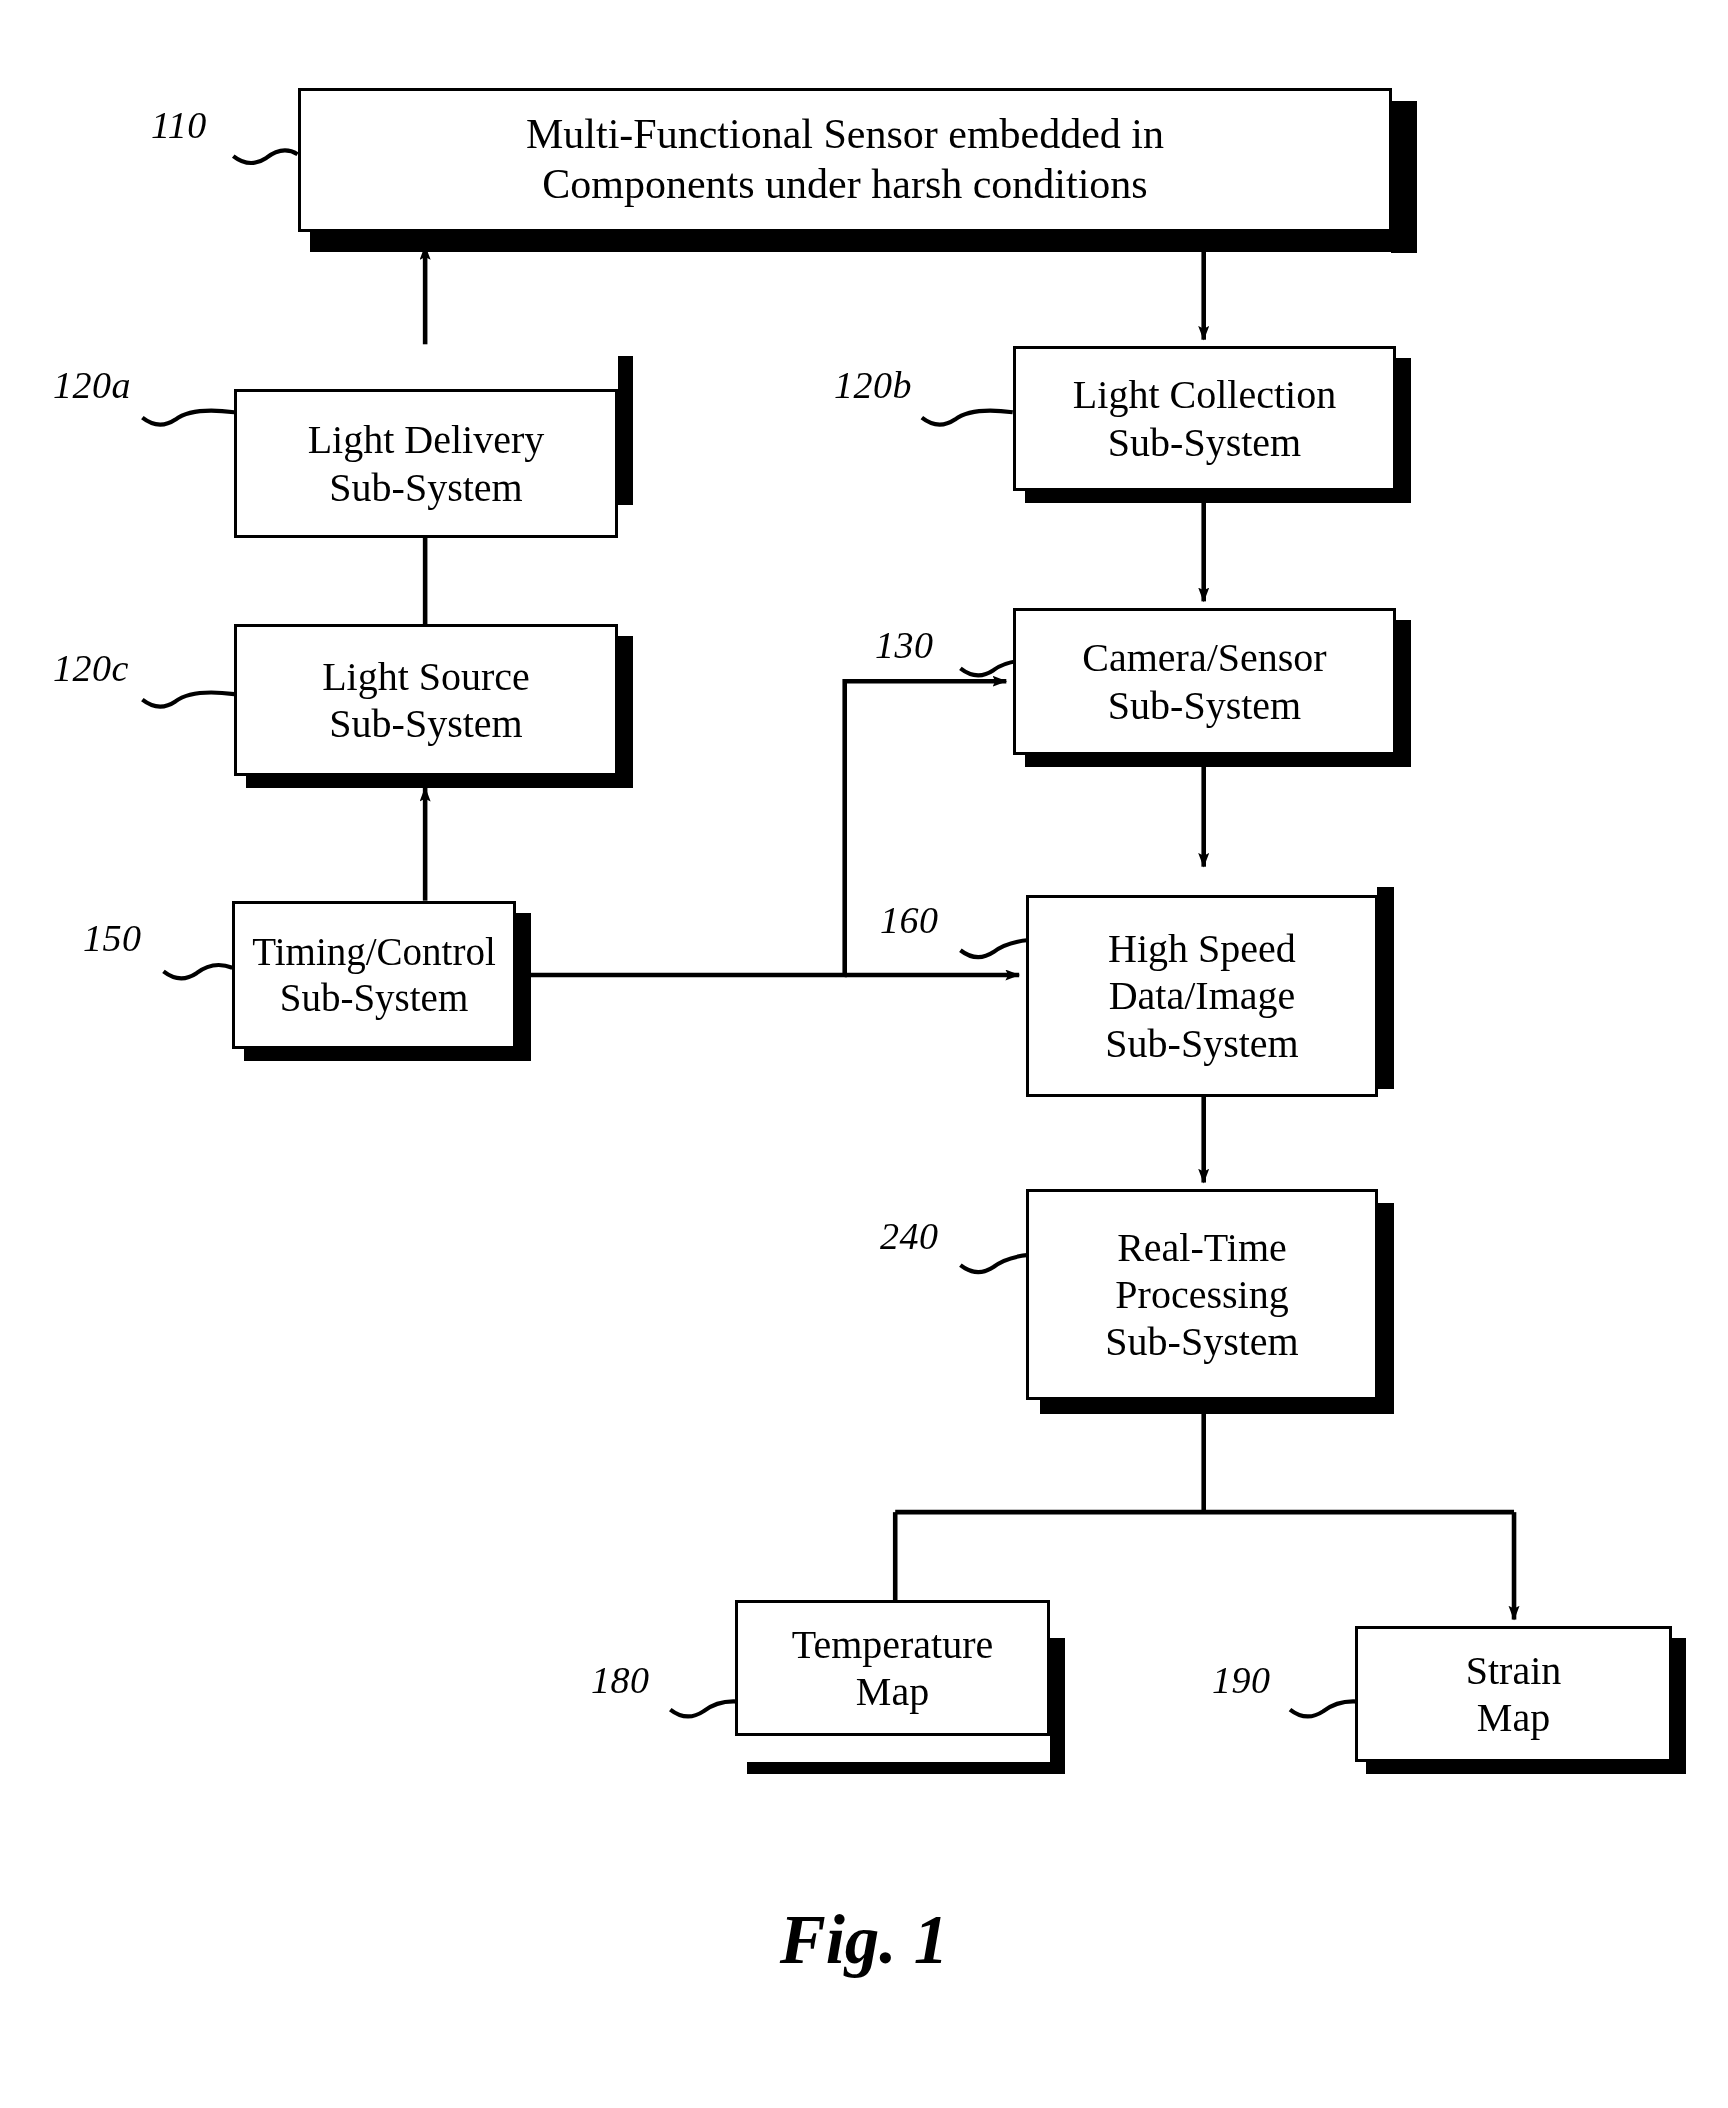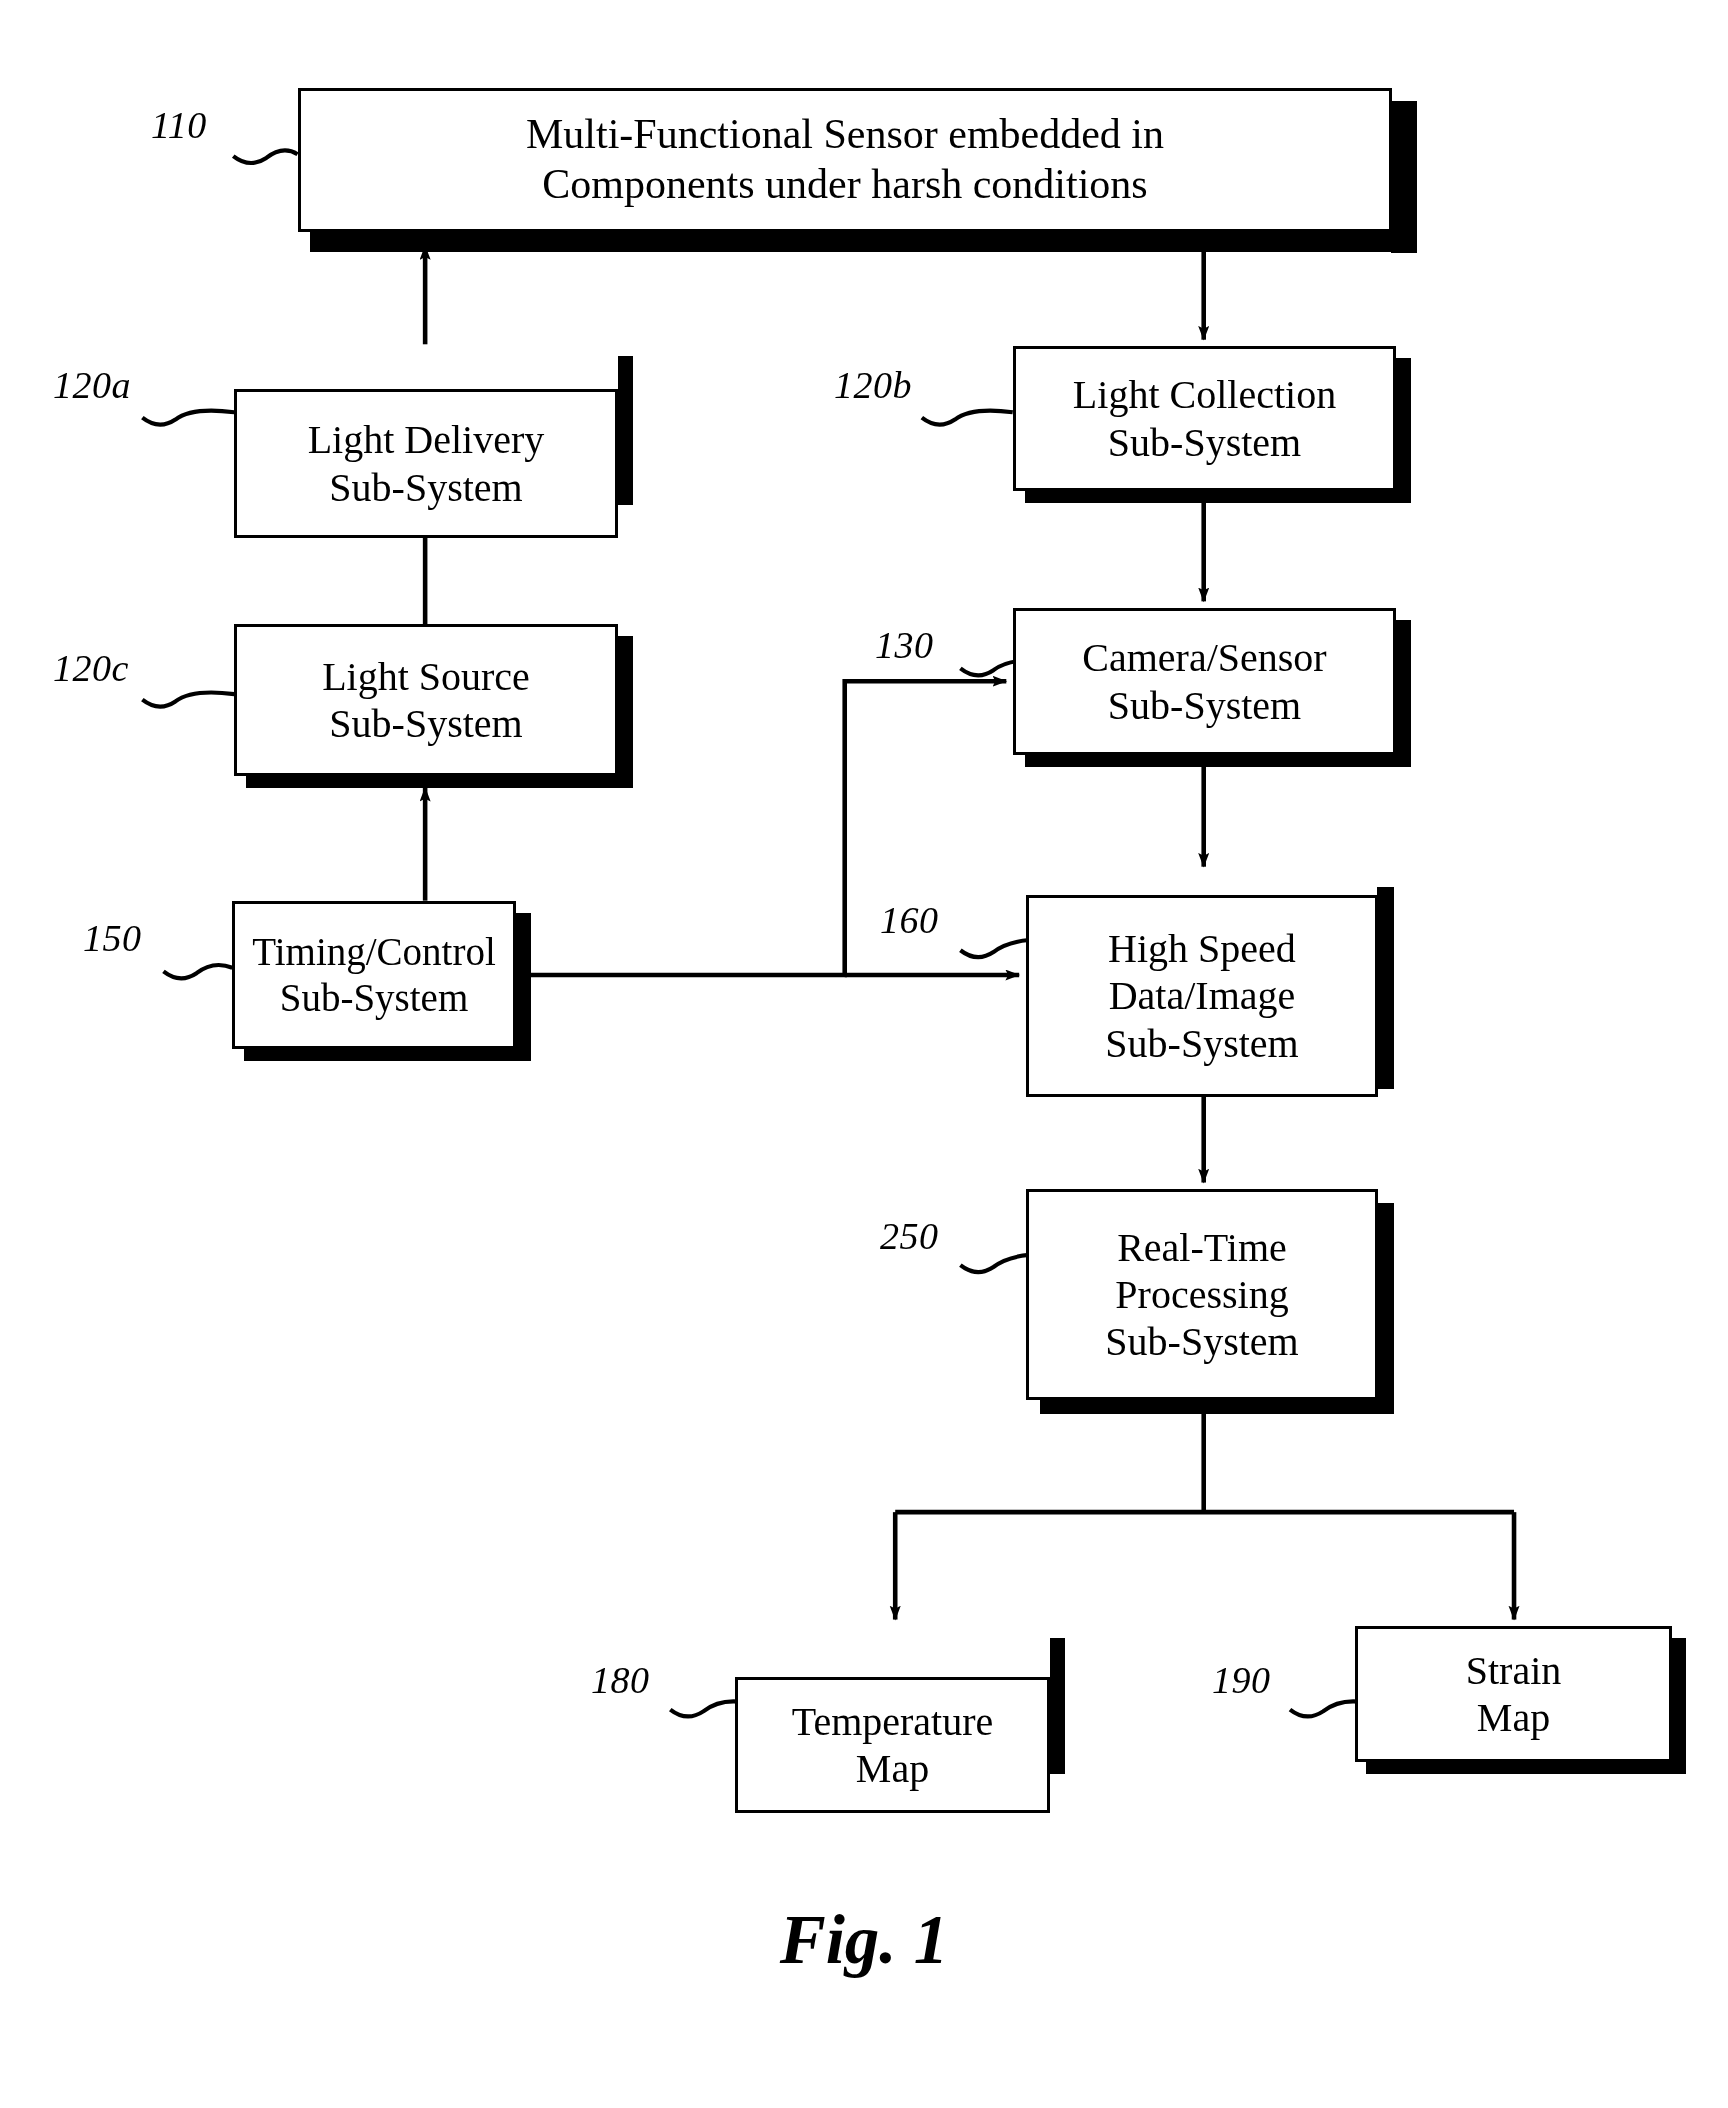--- a/index.html
+++ b/index.html
@@ -192,39 +192,39 @@
   <div class="shadow" style="left:1377px; top:1203px; width:16.5px; height:211px;"></div>
   <div class="shadow" style="left:1040px; top:1400px; width:354px; height:13.8px;"></div>
   <div class="node" style="left:1026px; top:1189px; width:352px; height:211px; font-size:40px;">
     <span class="node-label">Real-Time
 Processing
 Sub-System</span>
   </div>
 
   <div class="shadow" style="left:1050px; top:1638px; width:14.7px; height:136px;"></div>
   <div class="shadow" style="left:747px; top:1762px; width:318px; height:12px;"></div>
-  <div class="node" style="left:735px; top:1677px; width:315px; height:136px; font-size:40px;">
+  <div class="node" style="left:735px; top:1600px; width:315px; height:136px; font-size:40px;">
     <span class="node-label">Temperature
 Map</span>
   </div>
 
   <div class="shadow" style="left:1671px; top:1638px; width:14.7px; height:136px;"></div>
   <div class="shadow" style="left:1366px; top:1762px; width:320px; height:12px;"></div>
   <div class="node" style="left:1355px; top:1626px; width:317px; height:136px; font-size:40px;">
     <span class="node-label">Strain
 Map</span>
   </div>
 
   <div class="ref" style="left:151px; top:103px;">110</div>
   <div class="ref" style="left:53px; top:363px;">120a</div>
   <div class="ref" style="left:834px; top:363px;">120b</div>
   <div class="ref" style="left:53px; top:646px;">120c</div>
   <div class="ref" style="left:875px; top:623px;">130</div>
   <div class="ref" style="left:83px; top:916px;">150</div>
   <div class="ref" style="left:880px; top:898px;">160</div>
-  <div class="ref" style="left:880px; top:1214px;">250</div>
+  <div class="ref" style="left:880px; top:1214px;">240</div>
   <div class="ref" style="left:591px; top:1658px;">180</div>
   <div class="ref" style="left:1212px; top:1658px;">190</div>
 
   <div id="fig-caption">Fig. 1</div>
 
 </div>
 
 
 </body></html>

